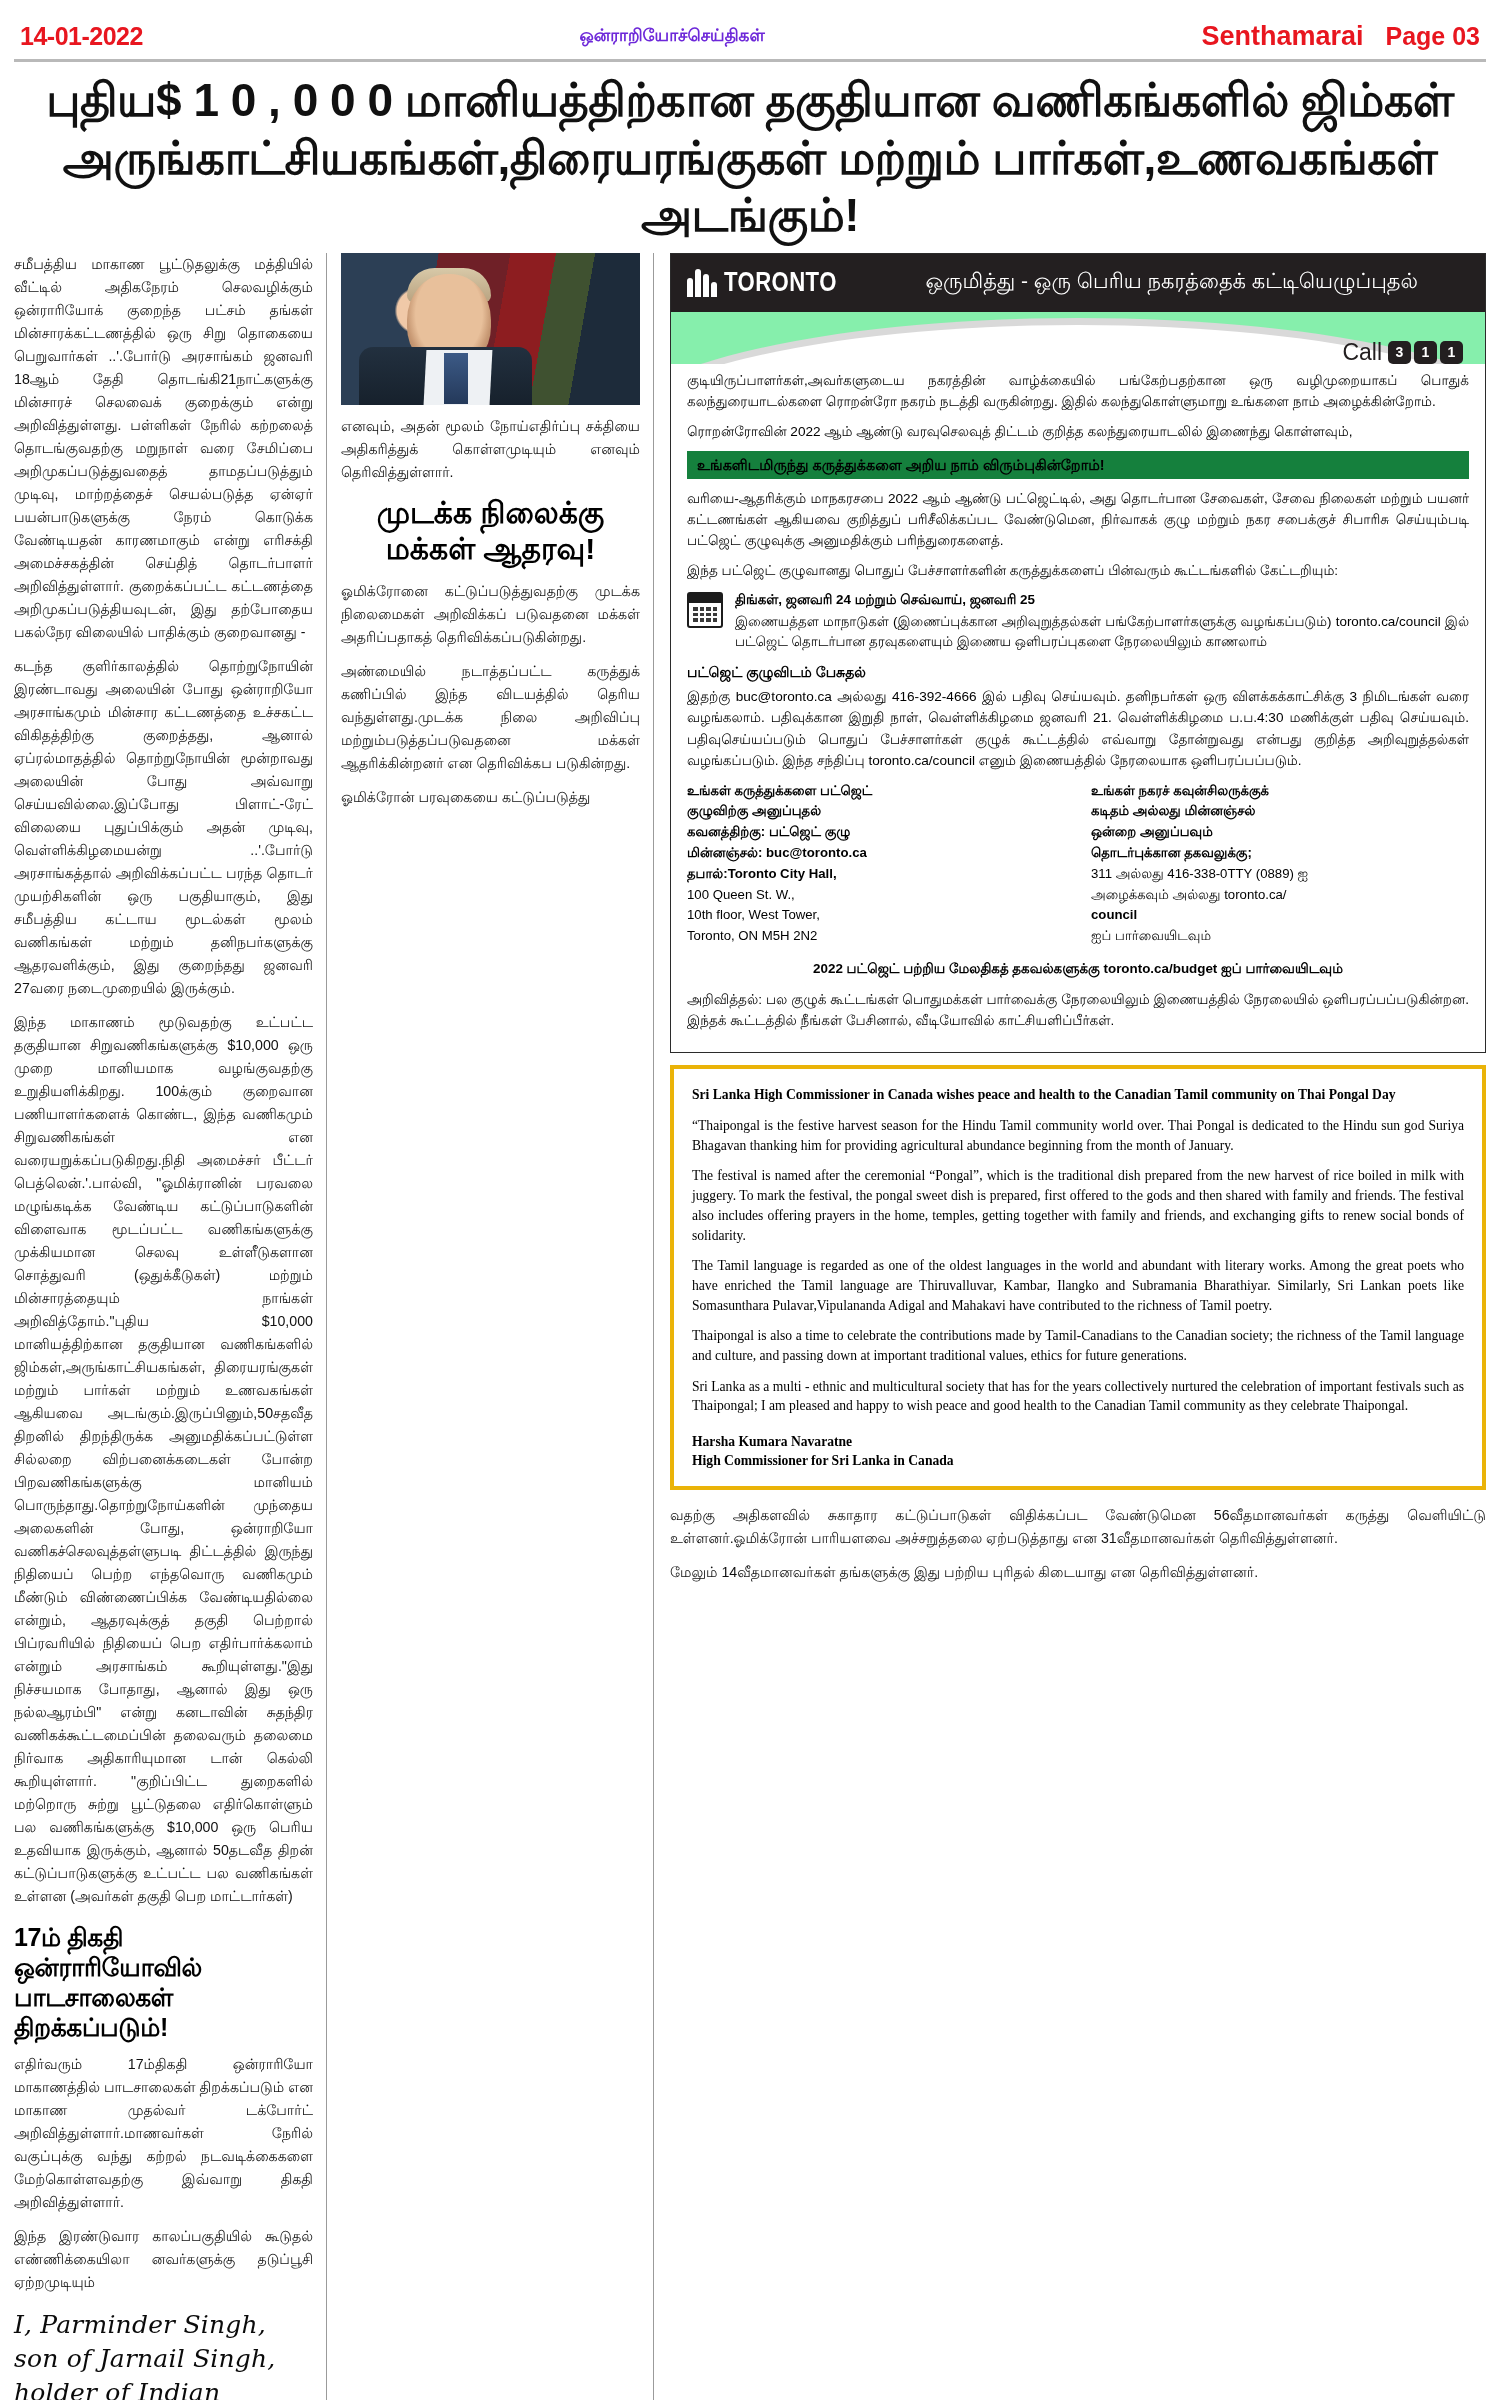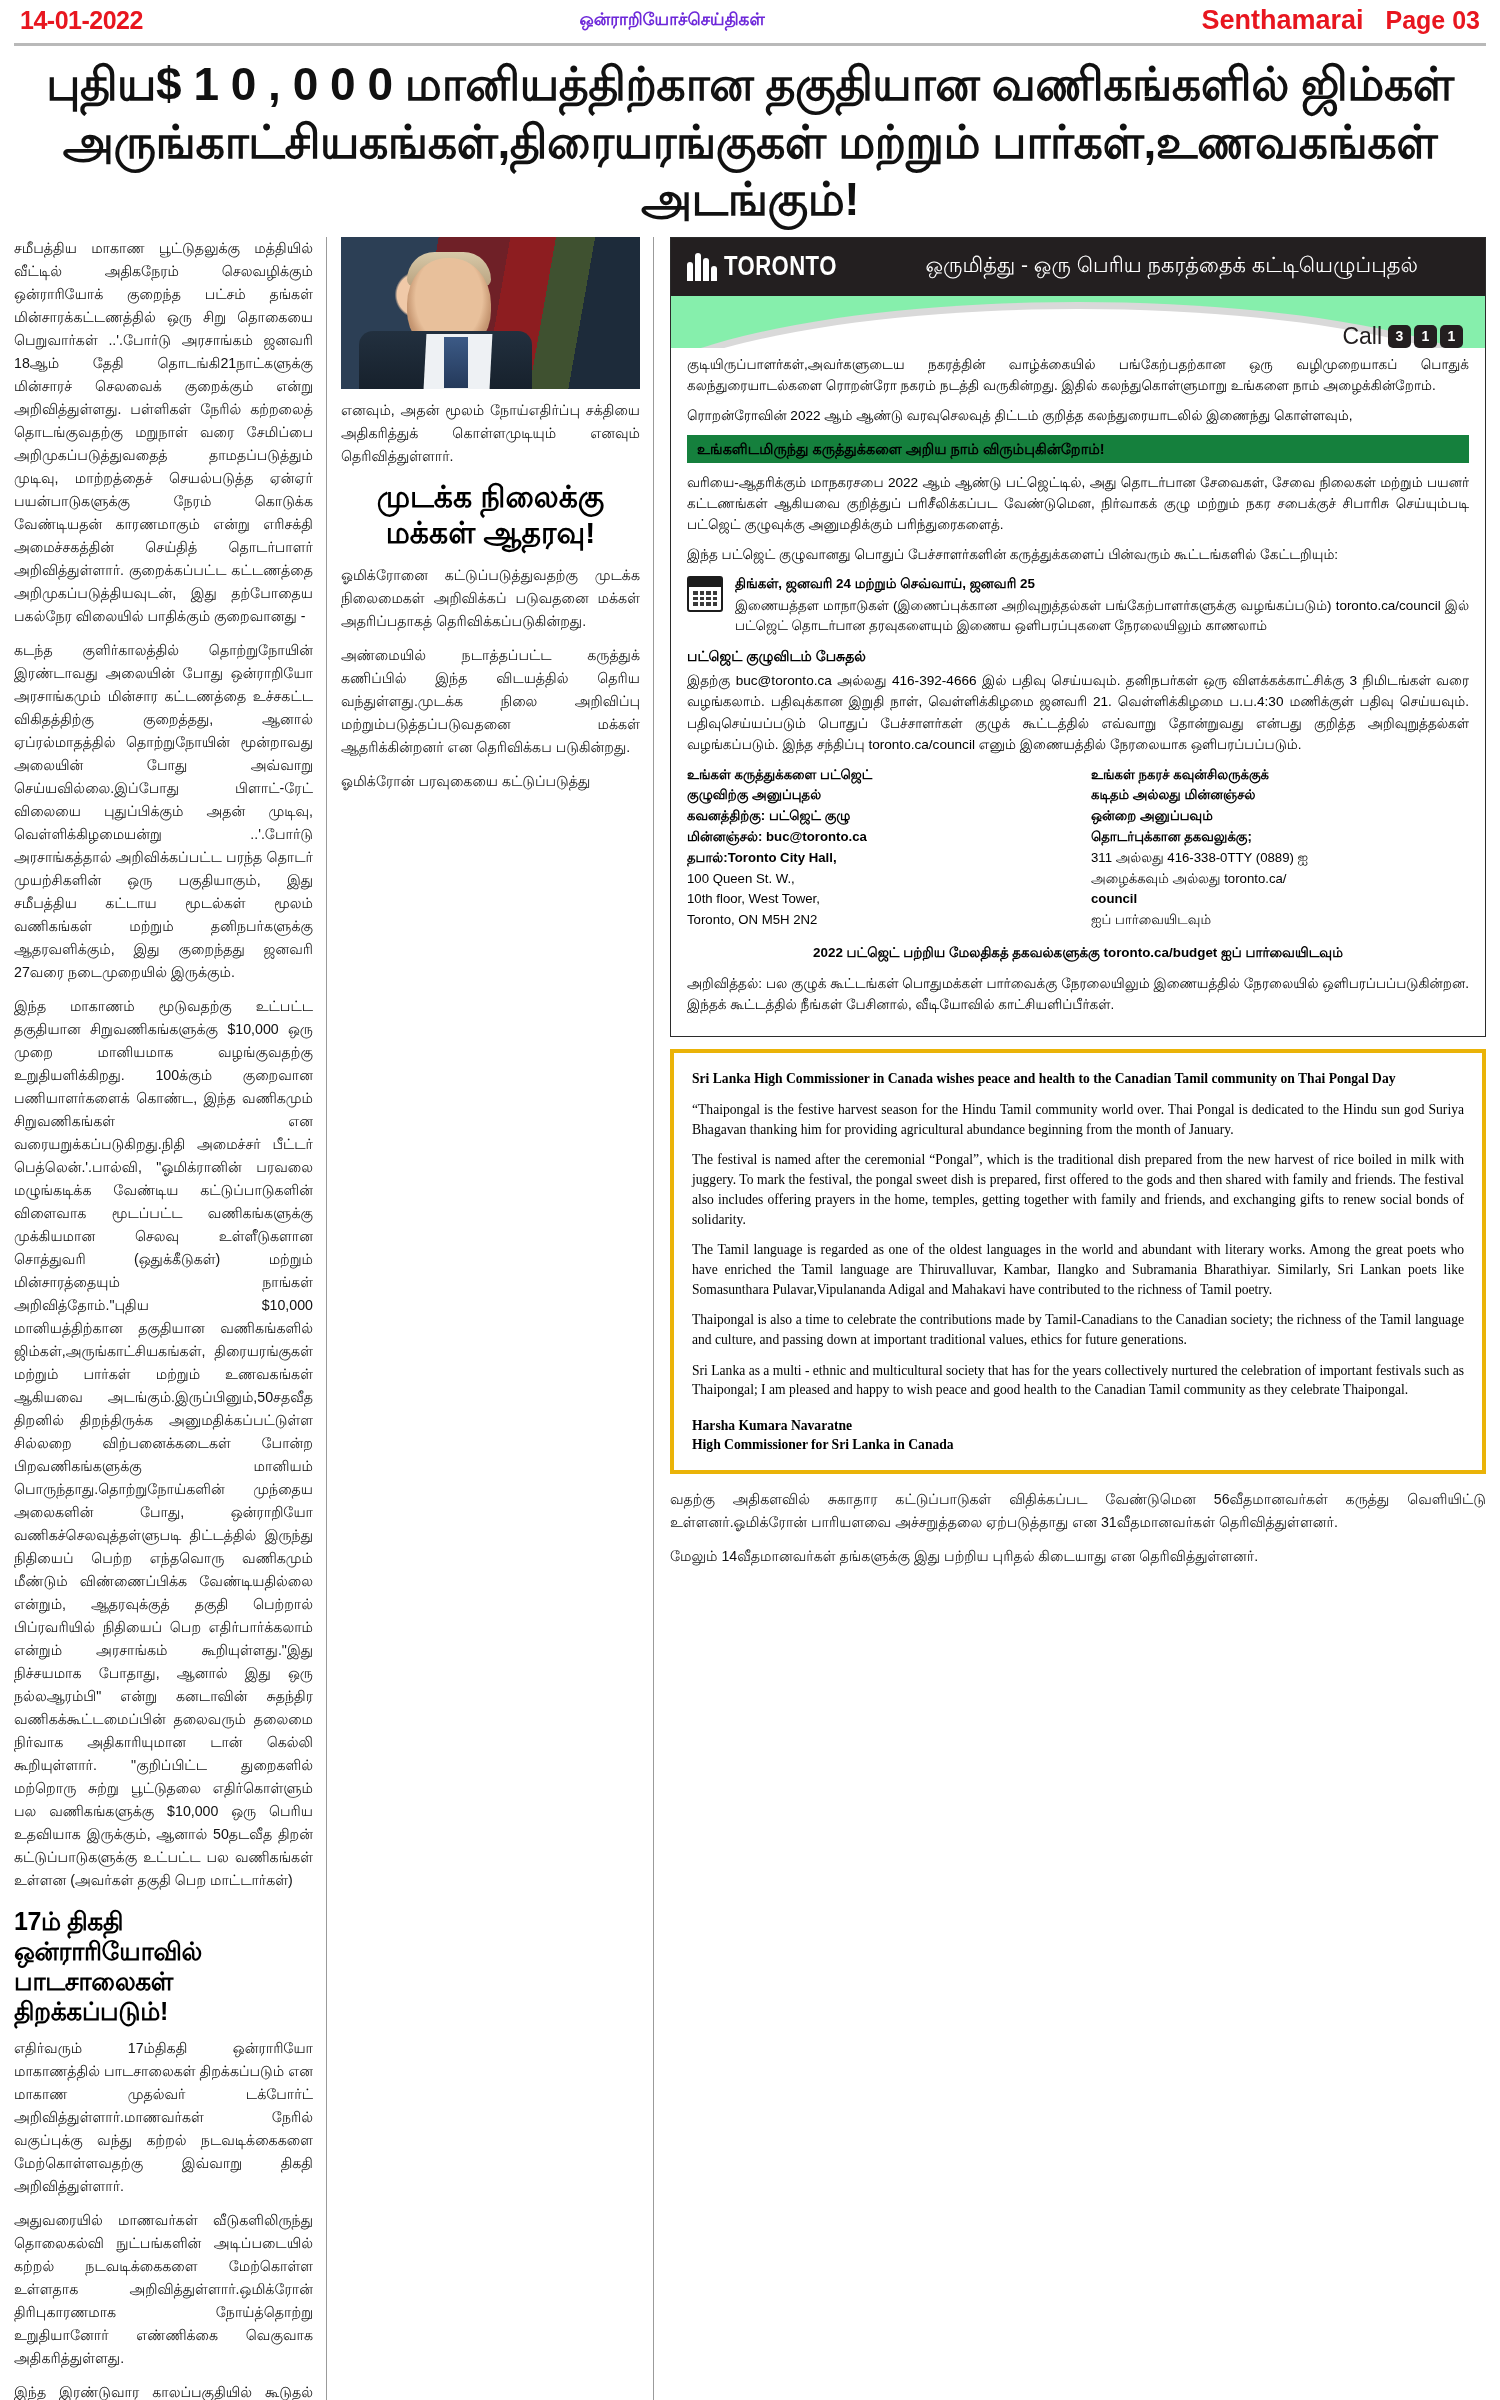--- a/index.html
+++ b/index.html
@@ -5,21 +5,21 @@
   * { box-sizing: border-box; }
   html, body { margin:0; padding:0; }
   body {
     width:1500px; height:2400px;
     background:#ffffff;
     font-family:"Liberation Sans", sans-serif;
     color:#000;
     position:relative;
     overflow:hidden;
   }
-  .page { position:relative; width:1500px; height:2400px; padding:0 14px; }
+  .page { position:relative; width:1500px; height:2400px; padding:16px 14px; }
 
   
   .masthead {
     display:flex; align-items:center; justify-content:space-between;
     padding:6px 6px 8px 6px;
     border-bottom:3px solid #b9b9b9;
     height:46px;
   }
   .mh-date {
     color:#e8161f; font-weight:bold; font-size:25px; letter-spacing:-0.5px;
@@ -231,21 +231,20 @@
 
   <div class="body-grid">
 
     <div class="col col1">
       <p class="tam first">சமீபத்திய மாகாண பூட்டுதலுக்கு மத்தியில் வீட்டில் அதிகநேரம் செலவழிக்கும் ஒன்ராரியோக் குறைந்த பட்சம் தங்கள் மின்சாரக்கட்டணத்தில் ஒரு சிறு தொகையை பெறுவார்கள் ..'.போர்டு அரசாங்கம் ஜனவரி 18ஆம் தேதி தொடங்கி21நாட்களுக்கு மின்சாரச் செலவைக் குறைக்கும் என்று அறிவித்துள்ளது. பள்ளிகள் நேரில் கற்றலைத் தொடங்குவதற்கு மறுநாள் வரை சேமிப்பை அறிமுகப்படுத்துவதைத் தாமதப்படுத்தும் முடிவு, மாற்றத்தைச் செயல்படுத்த ஏன்ஏர் பயன்பாடுகளுக்கு நேரம் கொடுக்க வேண்டியதன் காரணமாகும் என்று எரிசக்தி அமைச்சகத்தின் செய்தித் தொடர்பாளர் அறிவித்துள்ளார். குறைக்கப்பட்ட கட்டணத்தை அறிமுகப்படுத்தியவுடன், இது தற்போதைய பகல்நேர விலையில் பாதிக்கும் குறைவானது -</p>
       <p class="tam">கடந்த குளிர்காலத்தில் தொற்றுநோயின் இரண்டாவது அலையின் போது ஒன்ராறியோ அரசாங்கமும் மின்சார கட்டணத்தை உச்சகட்ட விகிதத்திற்கு குறைத்தது, ஆனால் ஏப்ரல்மாதத்தில் தொற்றுநோயின் மூன்றாவது அலையின் போது அவ்வாறு செய்யவில்லை.இப்போது பிளாட்-ரேட் விலையை புதுப்பிக்கும் அதன் முடிவு, வெள்ளிக்கிழமையன்று ..'.போர்டு அரசாங்கத்தால் அறிவிக்கப்பட்ட பரந்த தொடர் முயற்சிகளின் ஒரு பகுதியாகும், இது சமீபத்திய கட்டாய மூடல்கள் மூலம் வணிகங்கள் மற்றும் தனிநபர்களுக்கு ஆதரவளிக்கும், இது குறைந்தது ஜனவரி 27வரை நடைமுறையில் இருக்கும்.</p>
       <p class="tam">இந்த மாகாணம் மூடுவதற்கு உட்பட்ட தகுதியான சிறுவணிகங்களுக்கு $10,000 ஒரு முறை மானியமாக வழங்குவதற்கு உறுதியளிக்கிறது. 100க்கும் குறைவான பணியாளர்களைக் கொண்ட, இந்த வணிகமும் சிறுவணிகங்கள் என வரையறுக்கப்படுகிறது.நிதி அமைச்சர் பீட்டர் பெத்லென்.'.பால்வி, "ஓமிக்ரானின் பரவலை மழுங்கடிக்க வேண்டிய கட்டுப்பாடுகளின் விளைவாக மூடப்பட்ட வணிகங்களுக்கு முக்கியமான செலவு உள்ளீடுகளான சொத்துவரி (ஒதுக்கீடுகள்) மற்றும் மின்சாரத்தையும் நாங்கள் அறிவித்தோம்."புதிய $10,000 மானியத்திற்கான தகுதியான வணிகங்களில் ஜிம்கள்,அருங்காட்சியகங்கள், திரையரங்குகள் மற்றும் பார்கள் மற்றும் உணவகங்கள் ஆகியவை அடங்கும்.இருப்பினும்,50சதவீத திறனில் திறந்திருக்க அனுமதிக்கப்பட்டுள்ள சில்லறை விற்பனைக்கடைகள் போன்ற பிறவணிகங்களுக்கு மானியம் பொருந்தாது.தொற்றுநோய்களின் முந்தைய அலைகளின் போது, ஒன்ராறியோ வணிகச்செலவுத்தள்ளுபடி திட்டத்தில் இருந்து நிதியைப் பெற்ற எந்தவொரு வணிகமும் மீண்டும் விண்ணைப்பிக்க வேண்டியதில்லை என்றும், ஆதரவுக்குத் தகுதி பெற்றால் பிப்ரவரியில் நிதியைப் பெற எதிர்பார்க்கலாம் என்றும் அரசாங்கம் கூறியுள்ளது."இது நிச்சயமாக போதாது, ஆனால் இது ஒரு நல்லஆரம்பி" என்று கனடாவின் சுதந்திர வணிகக்கூட்டமைப்பின் தலைவரும் தலைமை நிர்வாக அதிகாரியுமான டான் கெல்லி கூறியுள்ளார். "குறிப்பிட்ட துறைகளில் மற்றொரு சுற்று பூட்டுதலை எதிர்கொள்ளும் பல வணிகங்களுக்கு $10,000 ஒரு பெரிய உதவியாக இருக்கும், ஆனால் 50தடவீத திறன் கட்டுப்பாடுகளுக்கு உட்பட்ட பல வணிகங்கள் உள்ளன (அவர்கள் தகுதி பெற மாட்டார்கள்)</p>
 
       <h2 class="sub-head">17ம் திகதி ஒன்ராரியோவில் பாடசாலைகள் திறக்கப்படும்!</h2>
       <p class="tam">எதிர்வரும் 17ம்திகதி ஒன்ராரியோ மாகாணத்தில் பாடசாலைகள் திறக்கப்படும் என மாகாண முதல்வர் டக்போர்ட் அறிவித்துள்ளார்.மாணவர்கள் நேரில் வகுப்புக்கு வந்து கற்றல் நடவடிக்கைகளை மேற்கொள்ளவதற்கு இவ்வாறு திகதி அறிவித்துள்ளார்.</p>
-      <p class="tam">அதுவரையில் மாணவர்கள் வீடுகளிலிருந்து தொலைகல்வி நுட்பங்களின் அடிப்படையில் கற்றல் நடவடிக்கைகளை மேற்கொள்ள உள்ளதாக அறிவித்துள்ளார்.ஒமிக்ரோன் திரிபுகாரணமாக நோய்த்தொற்று உறுதியானோர் எண்ணிக்கை வெகுவாக அதிகரித்துள்ளது.</p>
       <p class="tam">இந்த இரண்டுவார காலப்பகுதியில் கூடுதல் எண்ணிக்கையிலா னவர்களுக்கு தடுப்பூசி ஏற்றமுடியும்</p>
 
       <div class="hand-note">I, Parminder Singh, son of Jarnail Singh, holder of Indian passport no. UO939148, issued at Ottawa, on 24 January 2020, permanent resident of Village Ghawaddi, District Ludhiana. PO Number: 141.206, in Punjab state in India and presently residing at building number 57 on 15e avenue in the Roxboro borough in the province of Quebec with the postal code h8y 2x6 in Canada, do hereby change my name from Parminder Singh to the one of Ricky Sirroi, with immediate effect</div>
     </div>
 
     <div class="col col2">
       <div class="photo-wrap">
         <div class="photo">
           <div class="hair"></div>
           <div class="face"></div>

